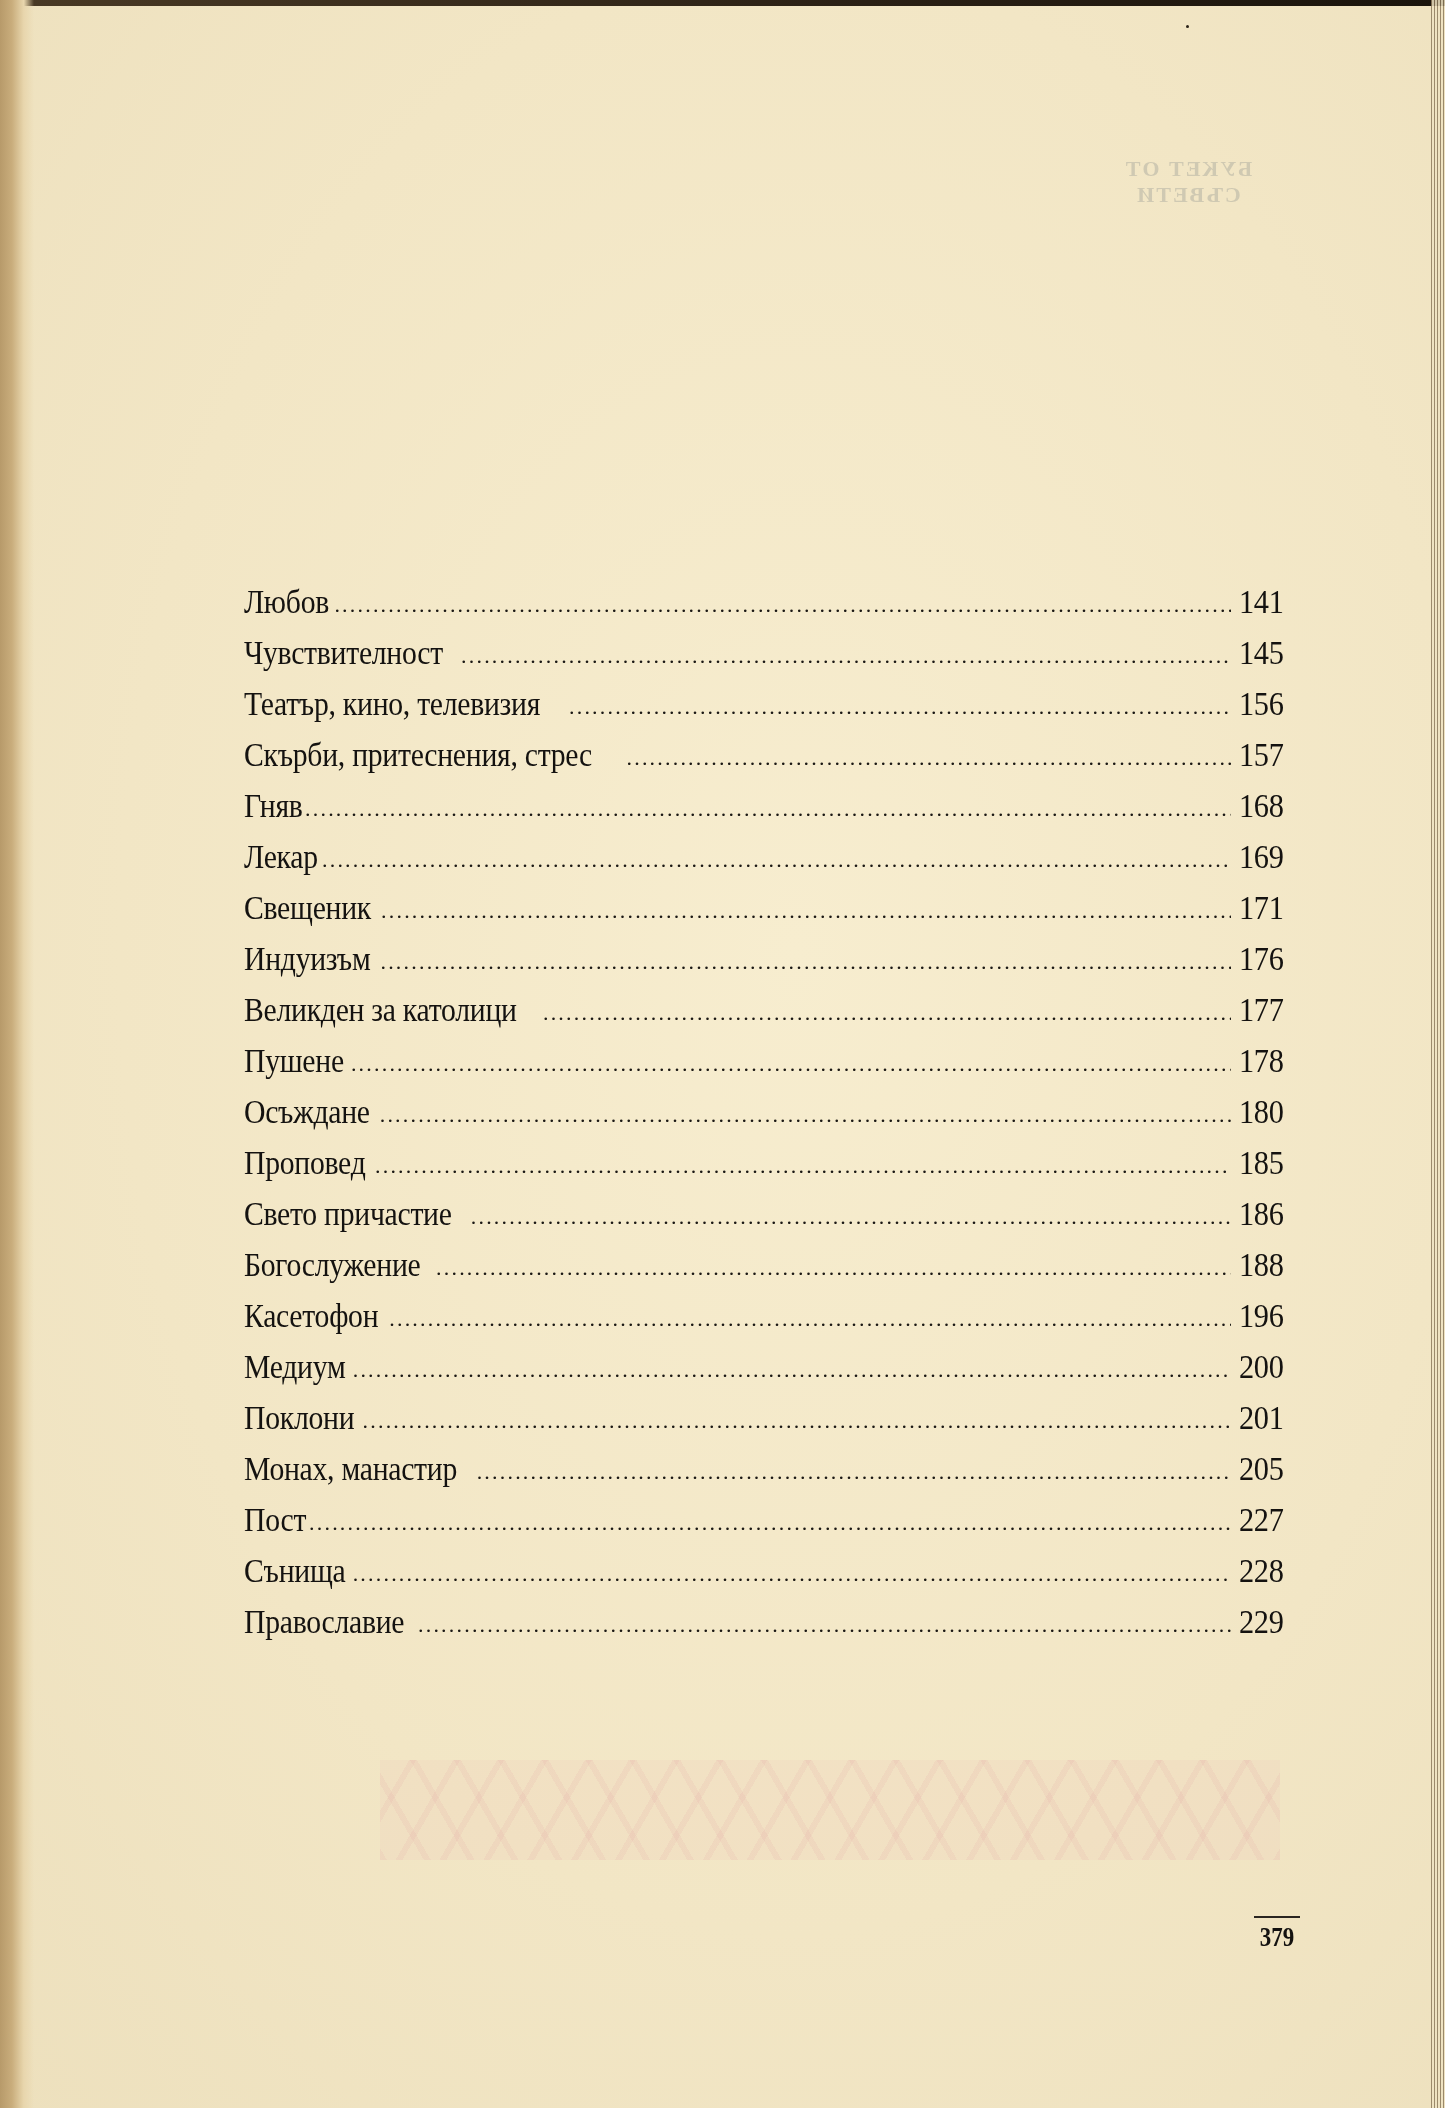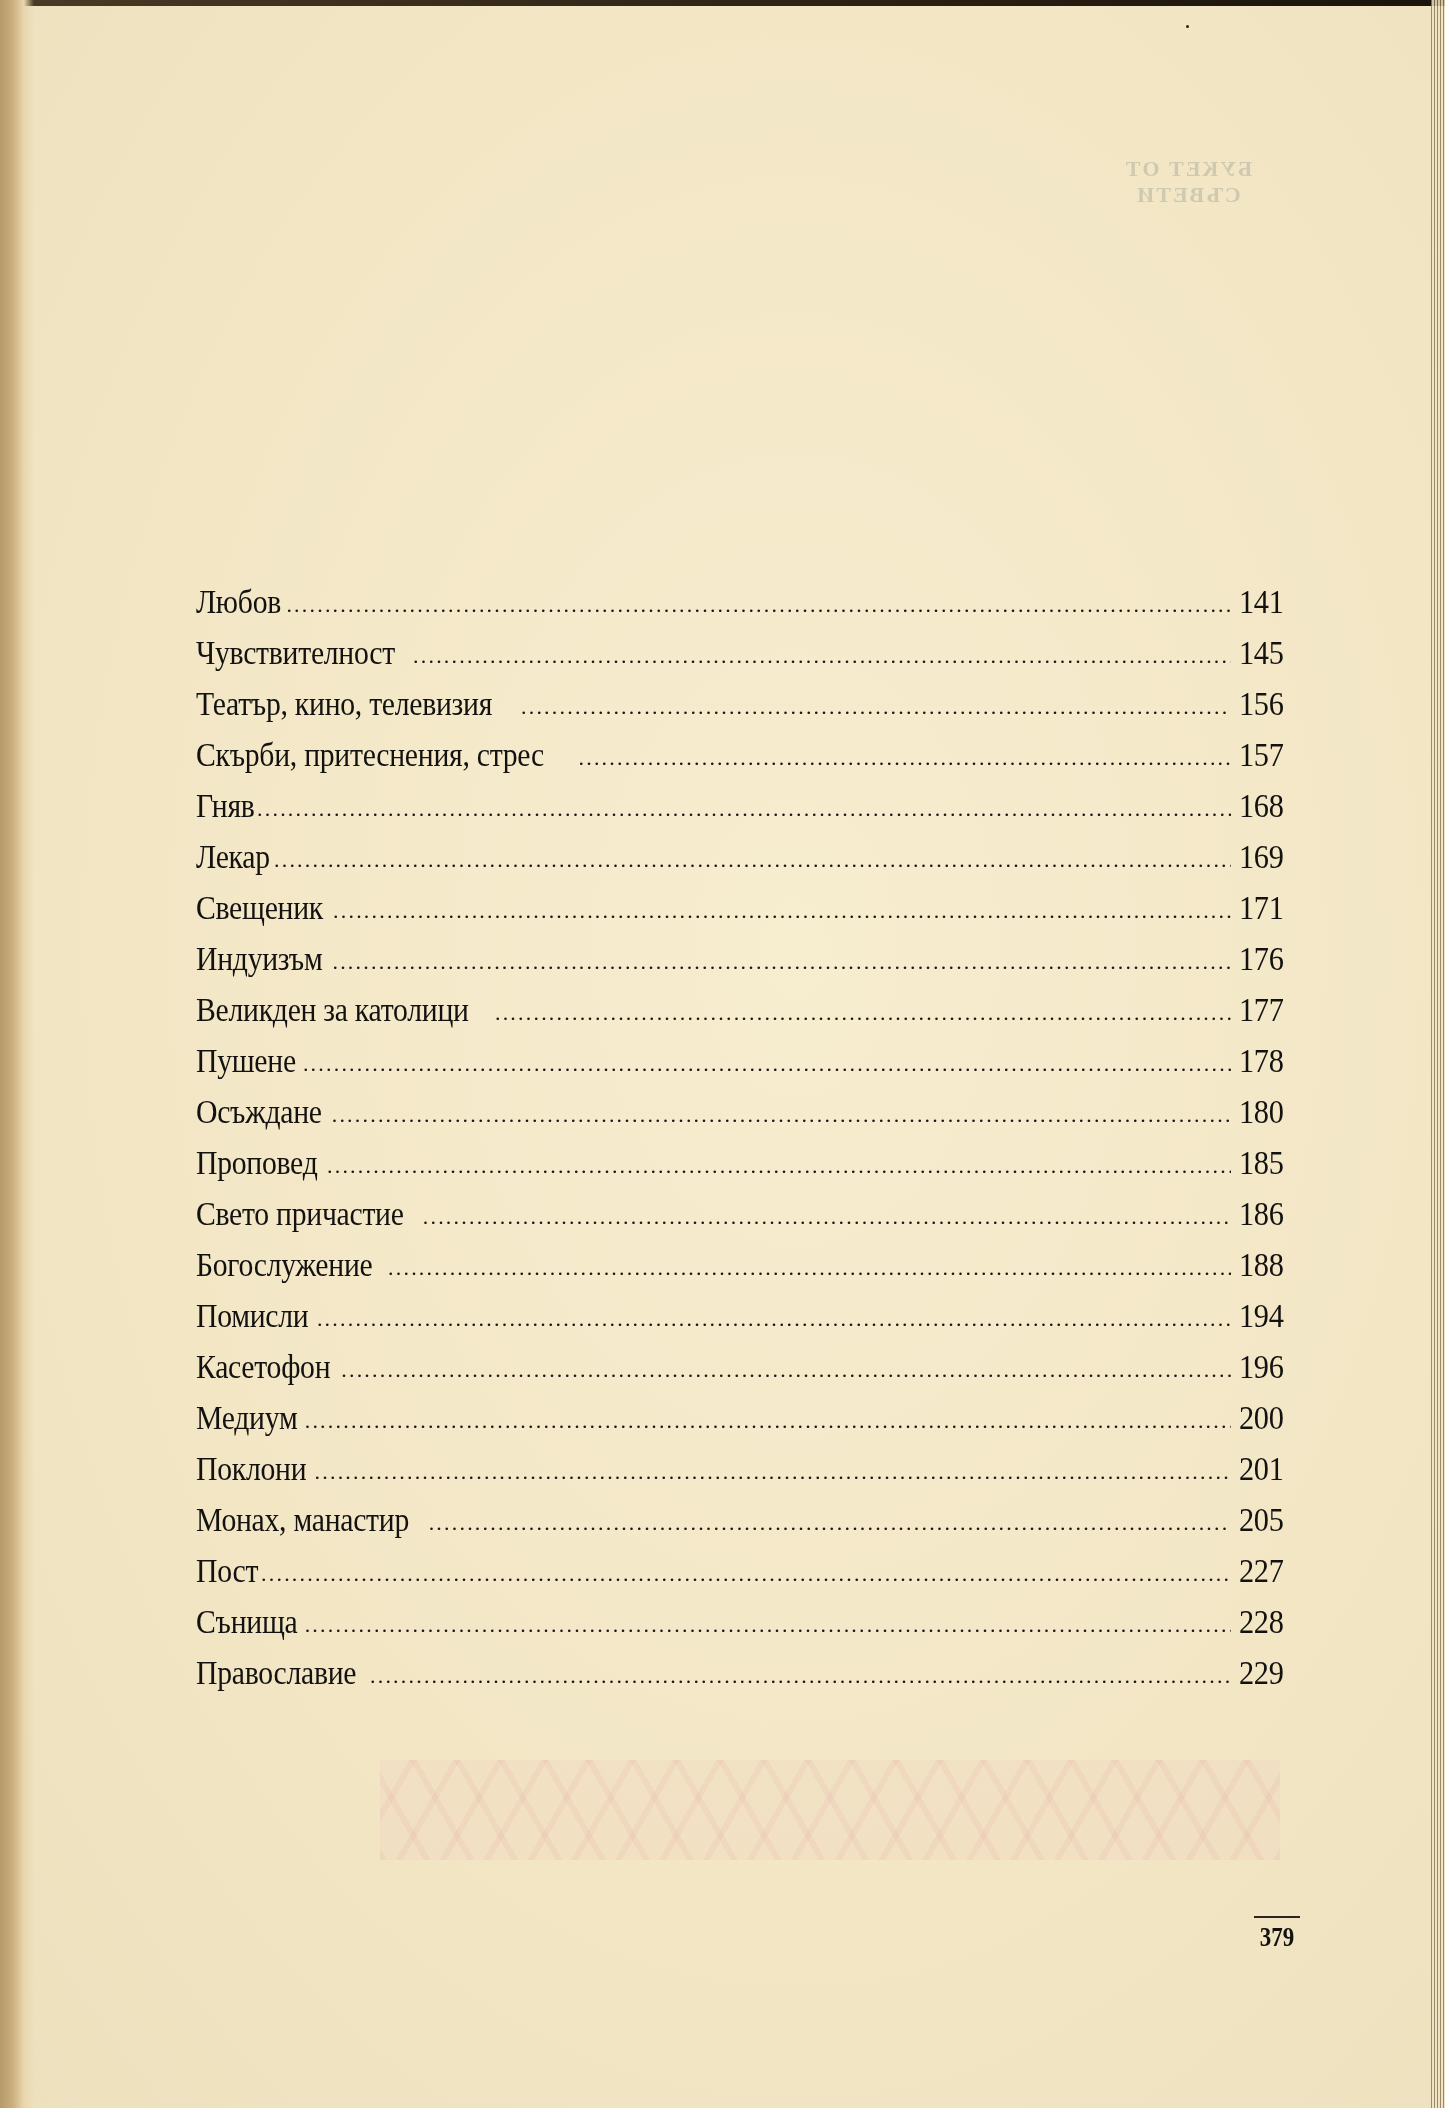--- a/index.html
+++ b/index.html
@@ -74,20 +74,21 @@
       top: 584px;
       width: 1088px;
     }
     .toc-row {
       display: flex;
       align-items: baseline;
       height: 51px;
       font-size: 33px;
       color: #141210;
       letter-spacing: -0.3px;
+      margin-left: 48px;
     }
     .toc-title {
       white-space: nowrap;
       flex: 0 0 auto;
       transform: scaleX(0.9);
       transform-origin: left center;
       margin-right: -6px;
     }
     .toc-leader {
       flex: 1 1 auto;
@@ -213,25 +214,20 @@
       <span class="toc-title">Свето причастие</span>
       <span class="toc-leader"></span>
       <span class="toc-page">186</span>
     </div>
     <div class="toc-row">
       <span class="toc-title">Богослужение</span>
       <span class="toc-leader"></span>
       <span class="toc-page">188</span>
     </div>
     <div class="toc-row">
-      <span class="toc-title">Помисли</span>
-      <span class="toc-leader"></span>
-      <span class="toc-page">194</span>
-    </div>
-    <div class="toc-row">
       <span class="toc-title">Касетофон</span>
       <span class="toc-leader"></span>
       <span class="toc-page">196</span>
     </div>
     <div class="toc-row">
       <span class="toc-title">Медиум</span>
       <span class="toc-leader"></span>
       <span class="toc-page">200</span>
     </div>
     <div class="toc-row">

